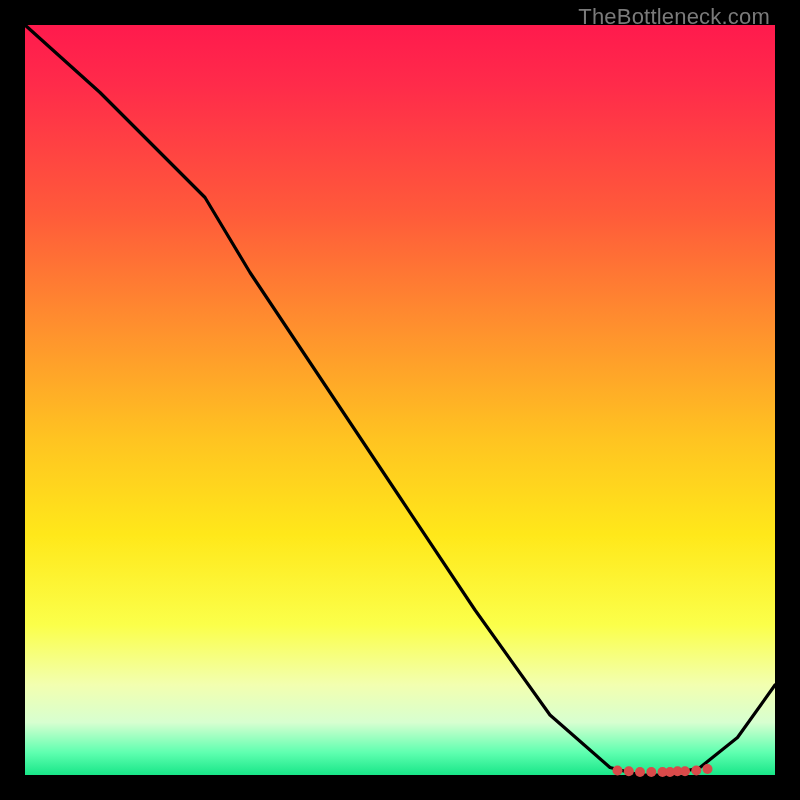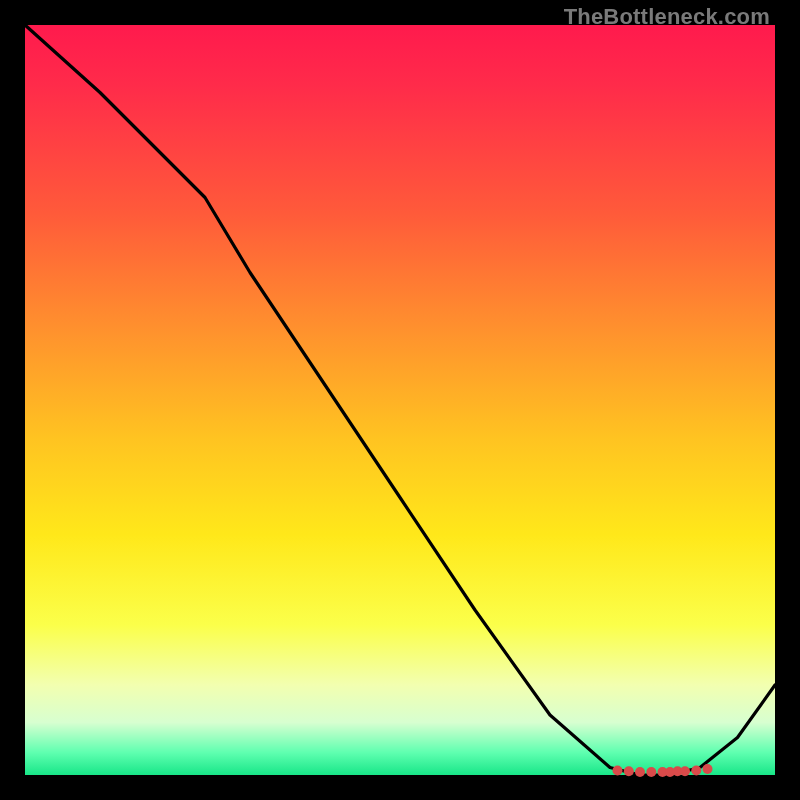--- a/index.html
+++ b/index.html
@@ -42,21 +42,20 @@
     );
   }
   .watermark {
     position: absolute;
     top: 4px;
     right: 30px;
     color: #7a7a7a;
     font-size: 22px;
     letter-spacing: 0.2px;
     user-select: none;
-    font-weight: bold;
   }
   svg.curve {
     position: absolute;
     left: 25px;
     top: 25px;
     width: 750px;
     height: 750px;
     overflow: visible;
   }
 </style>

